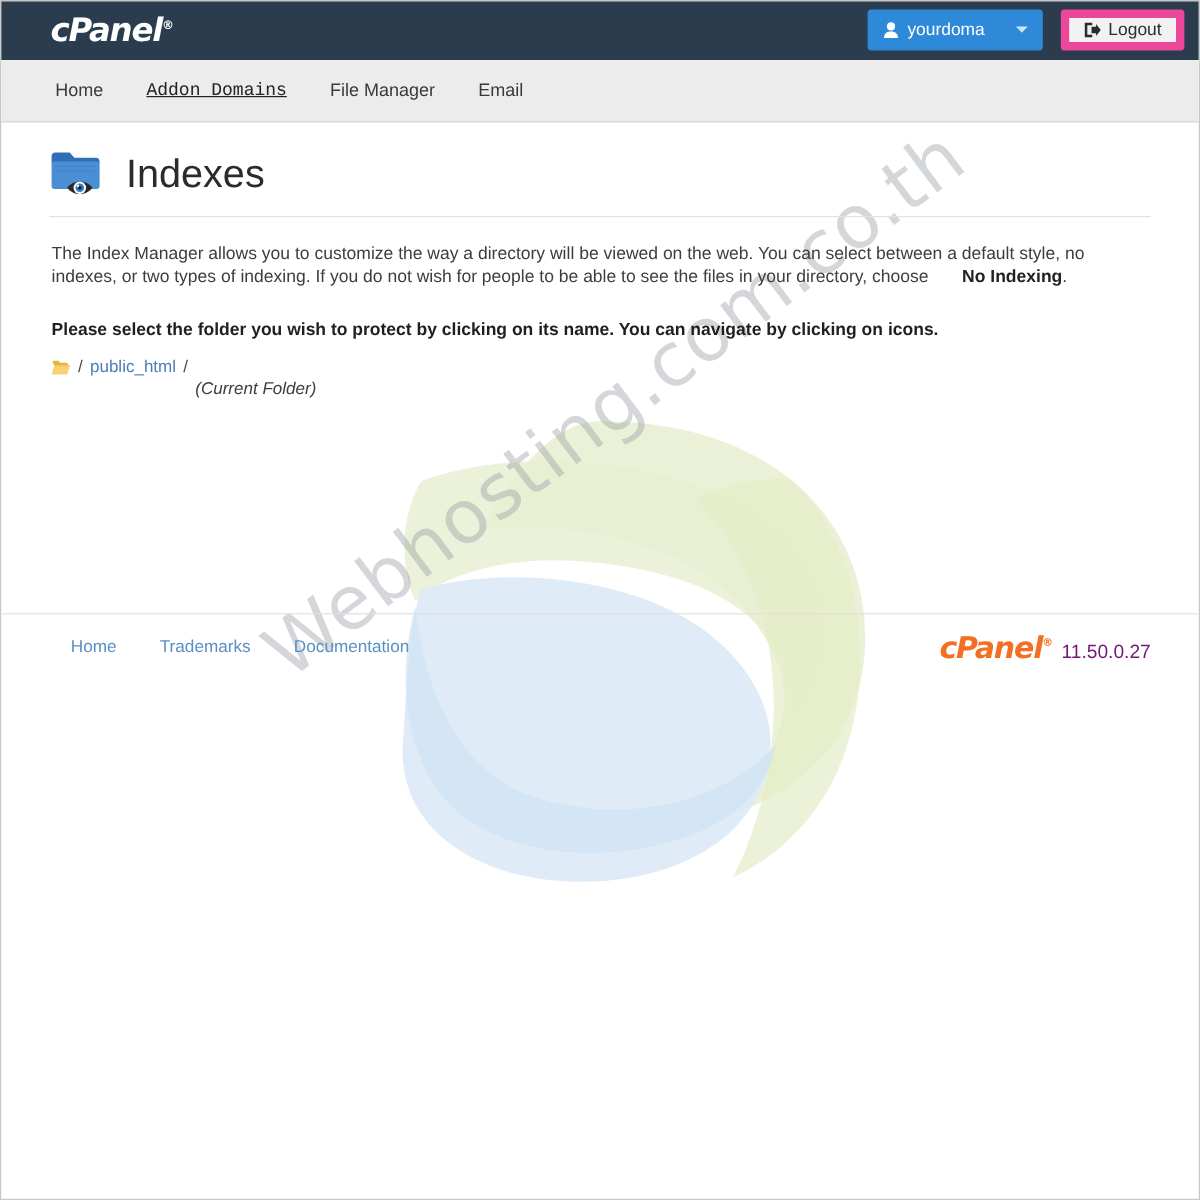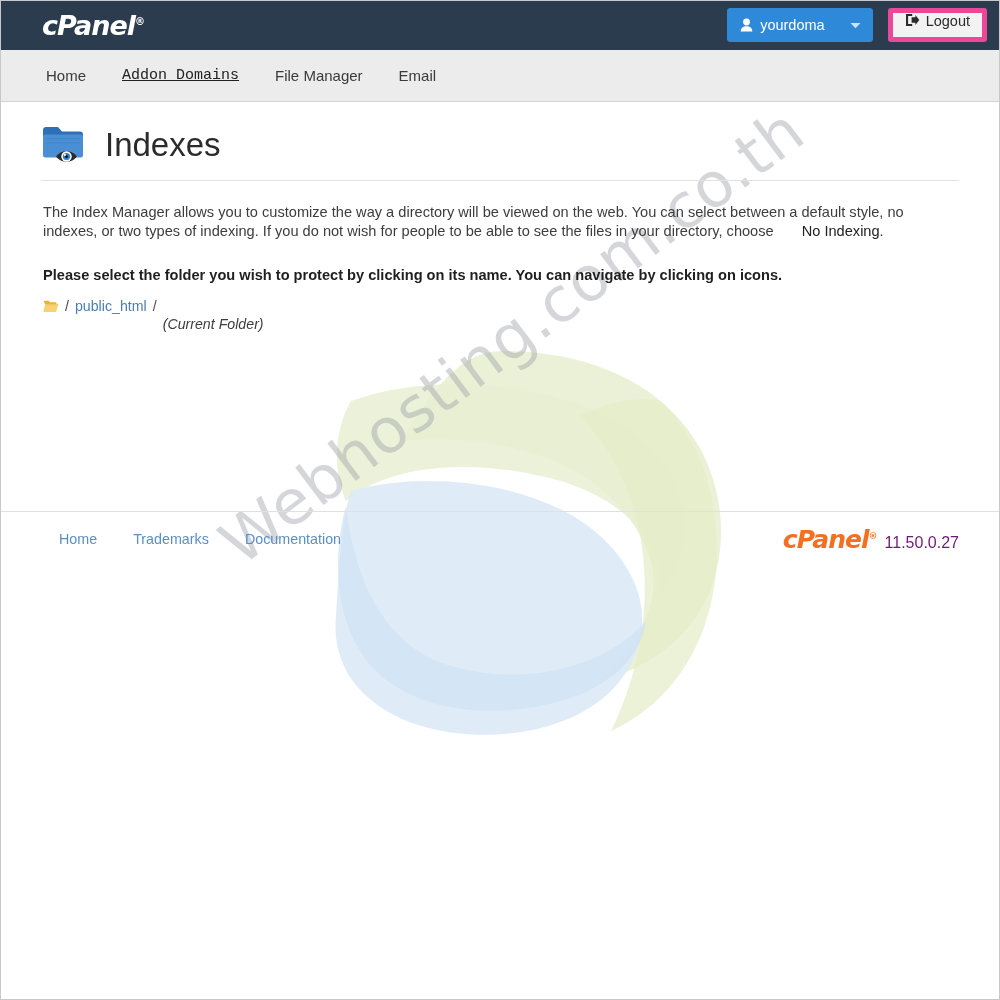--- a/index.html
+++ b/index.html
@@ -90,24 +90,24 @@
     box-sizing: border-box;
     cursor: pointer;
   }
   .user-btn .caret {
     margin-left: 18px;
     font-size: 10px;
     opacity: .85;
   }
   .logout-btn {
     display: flex;
-    align-items: flex-start;
+    align-items: center;
     gap: 6px;
     background: #f2f2f2;
-    border: 5px solid #ec4899;
+    border: 7px solid #ec4899;
     border-radius: 3px;
     color: #2b2b2b;
     font-size: 14.5px;
     padding: 0 12px;
     height: 34px;
     box-sizing: border-box;
     cursor: pointer;
   }
   .ico { display:inline-block; line-height:0; }
 
@@ -161,21 +161,21 @@
     margin: 0 0 0 0;
   }
 
   .desc {
     font-size: 14.6px;
     line-height: 1.3;
     color: #3d3d3d;
     margin: 22px 0 0 2px;
     max-width: 940px;
   }
-  .desc b { font-weight: normal; color:#222;padding-left:24px; }
+  .desc b { font-weight: bold; color:#222;padding-left:24px; }
 
   .instruction {
     font-size: 14.6px;
     font-weight: bold;
     color: #1f1f1f;
     margin: 26px 0 0 2px;
   }
 
   .folder-list {
     margin: 14px 0 0 2px;

